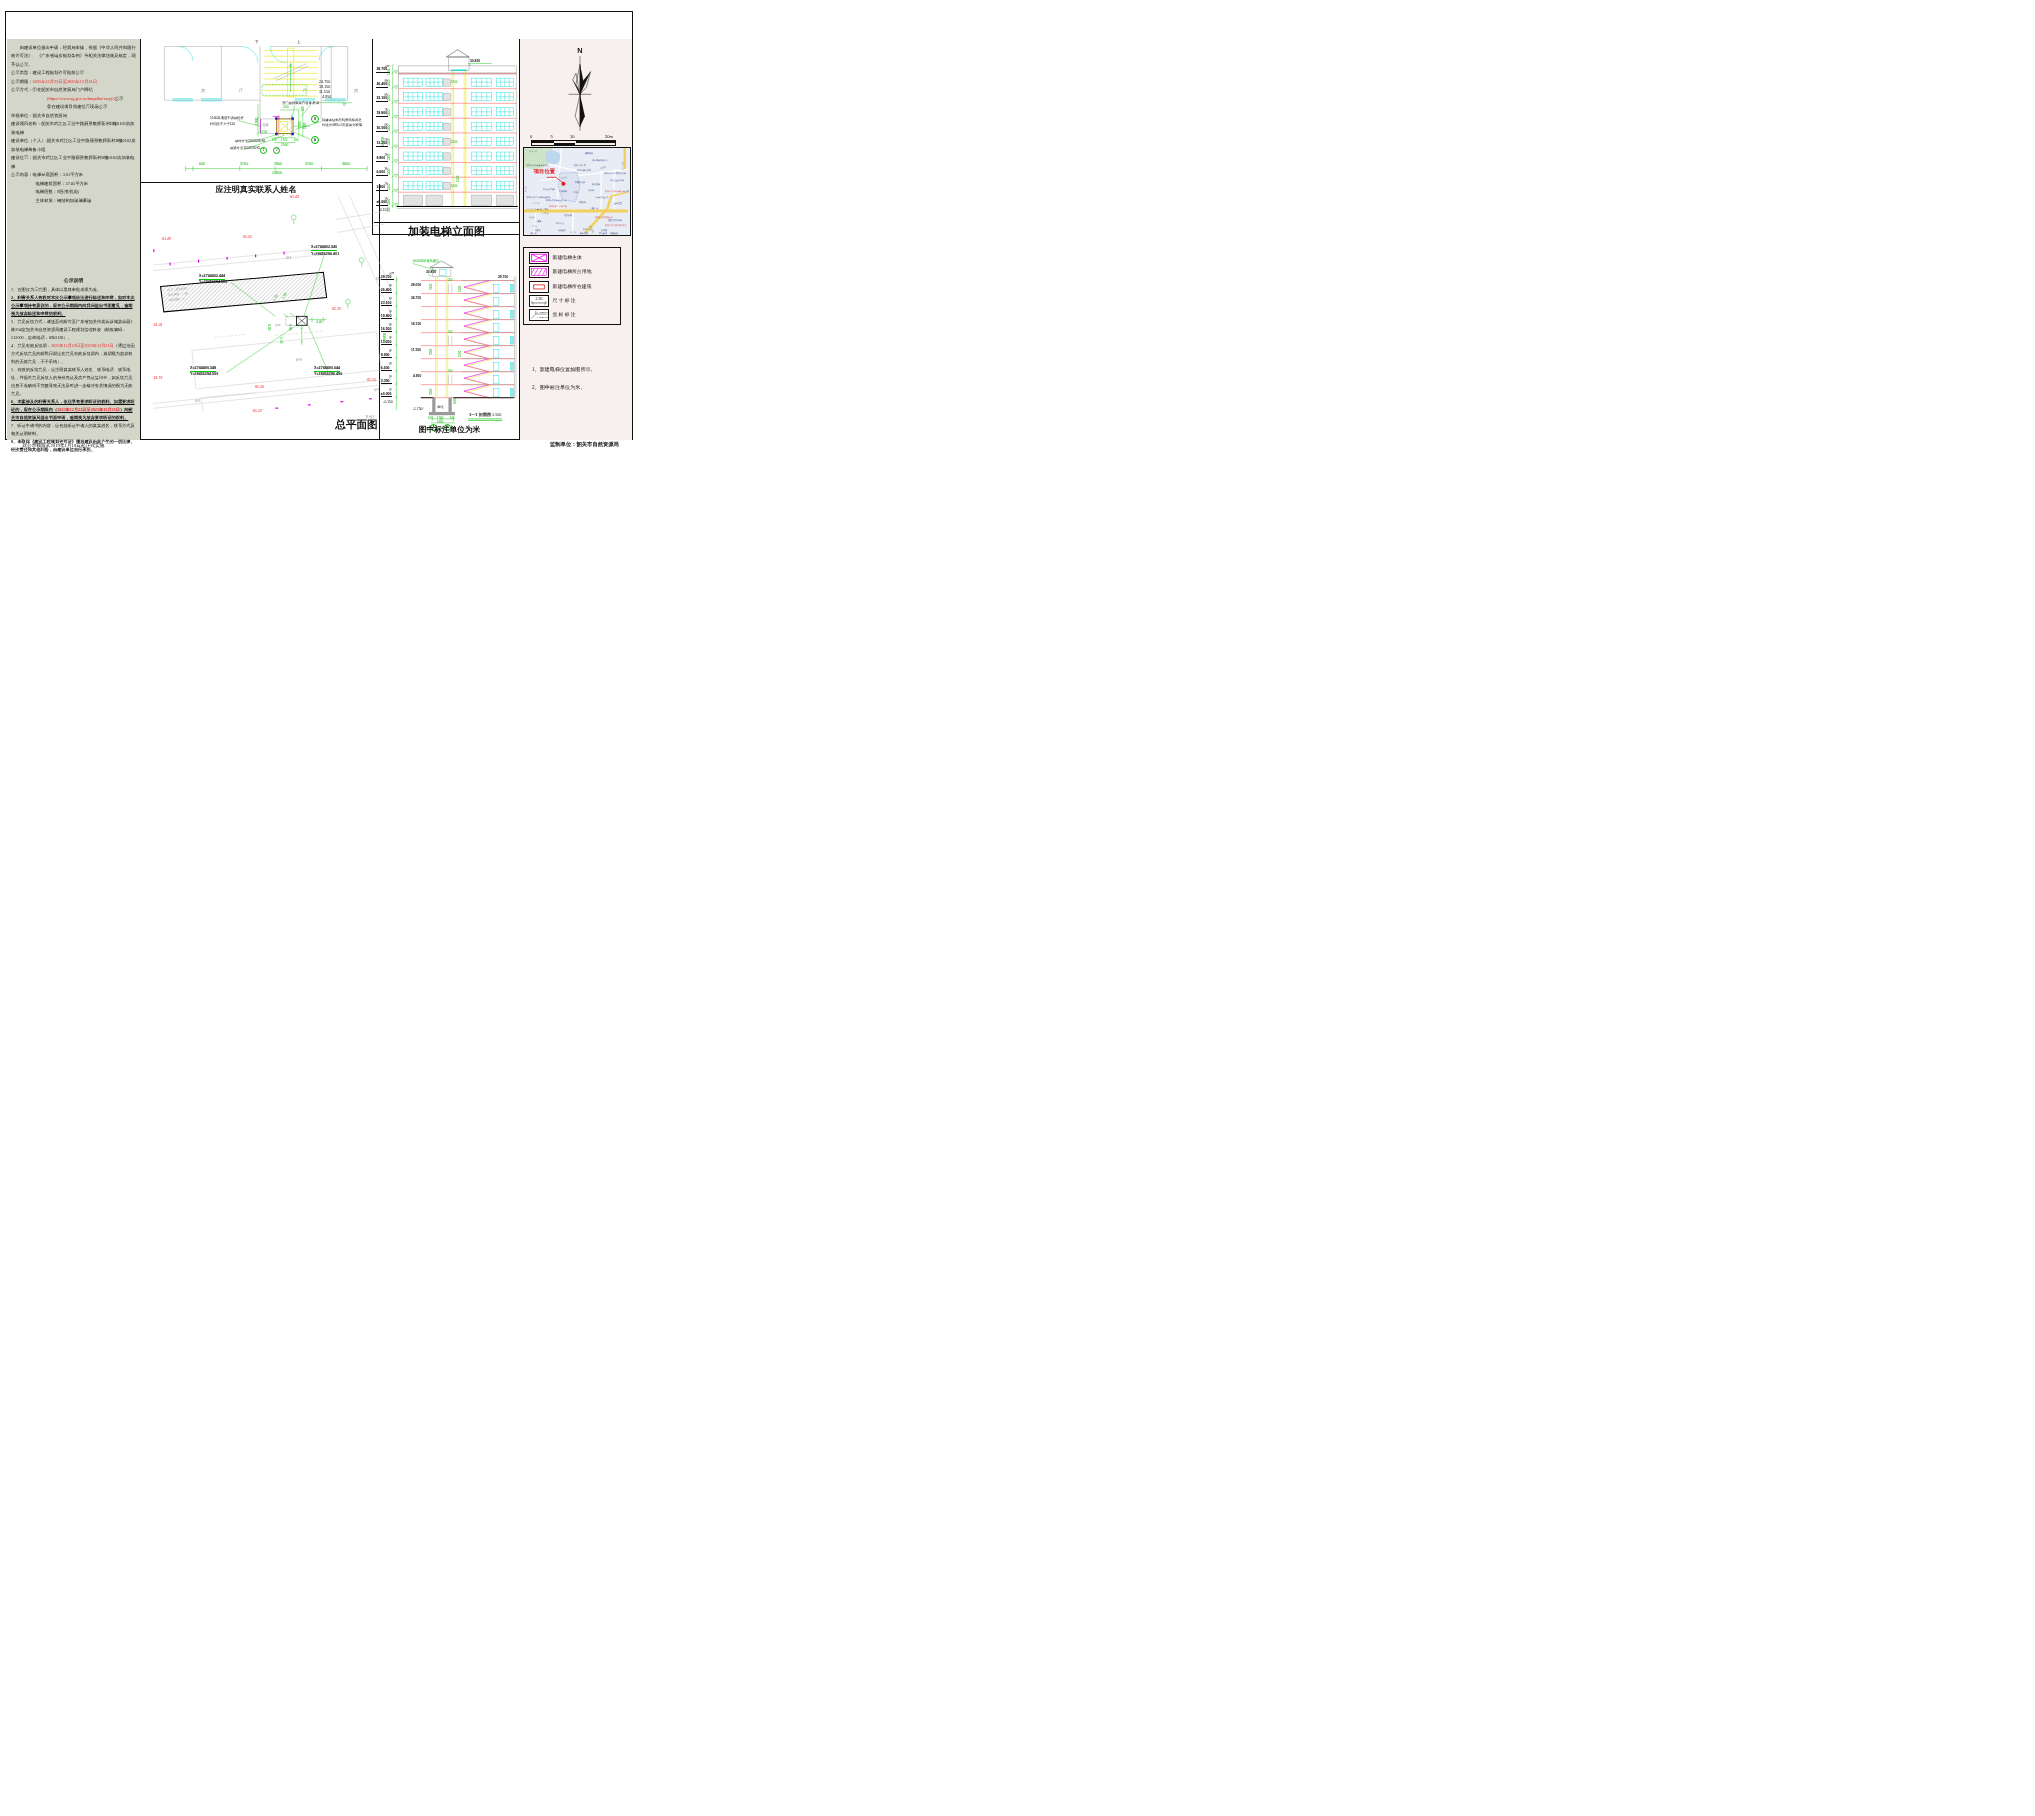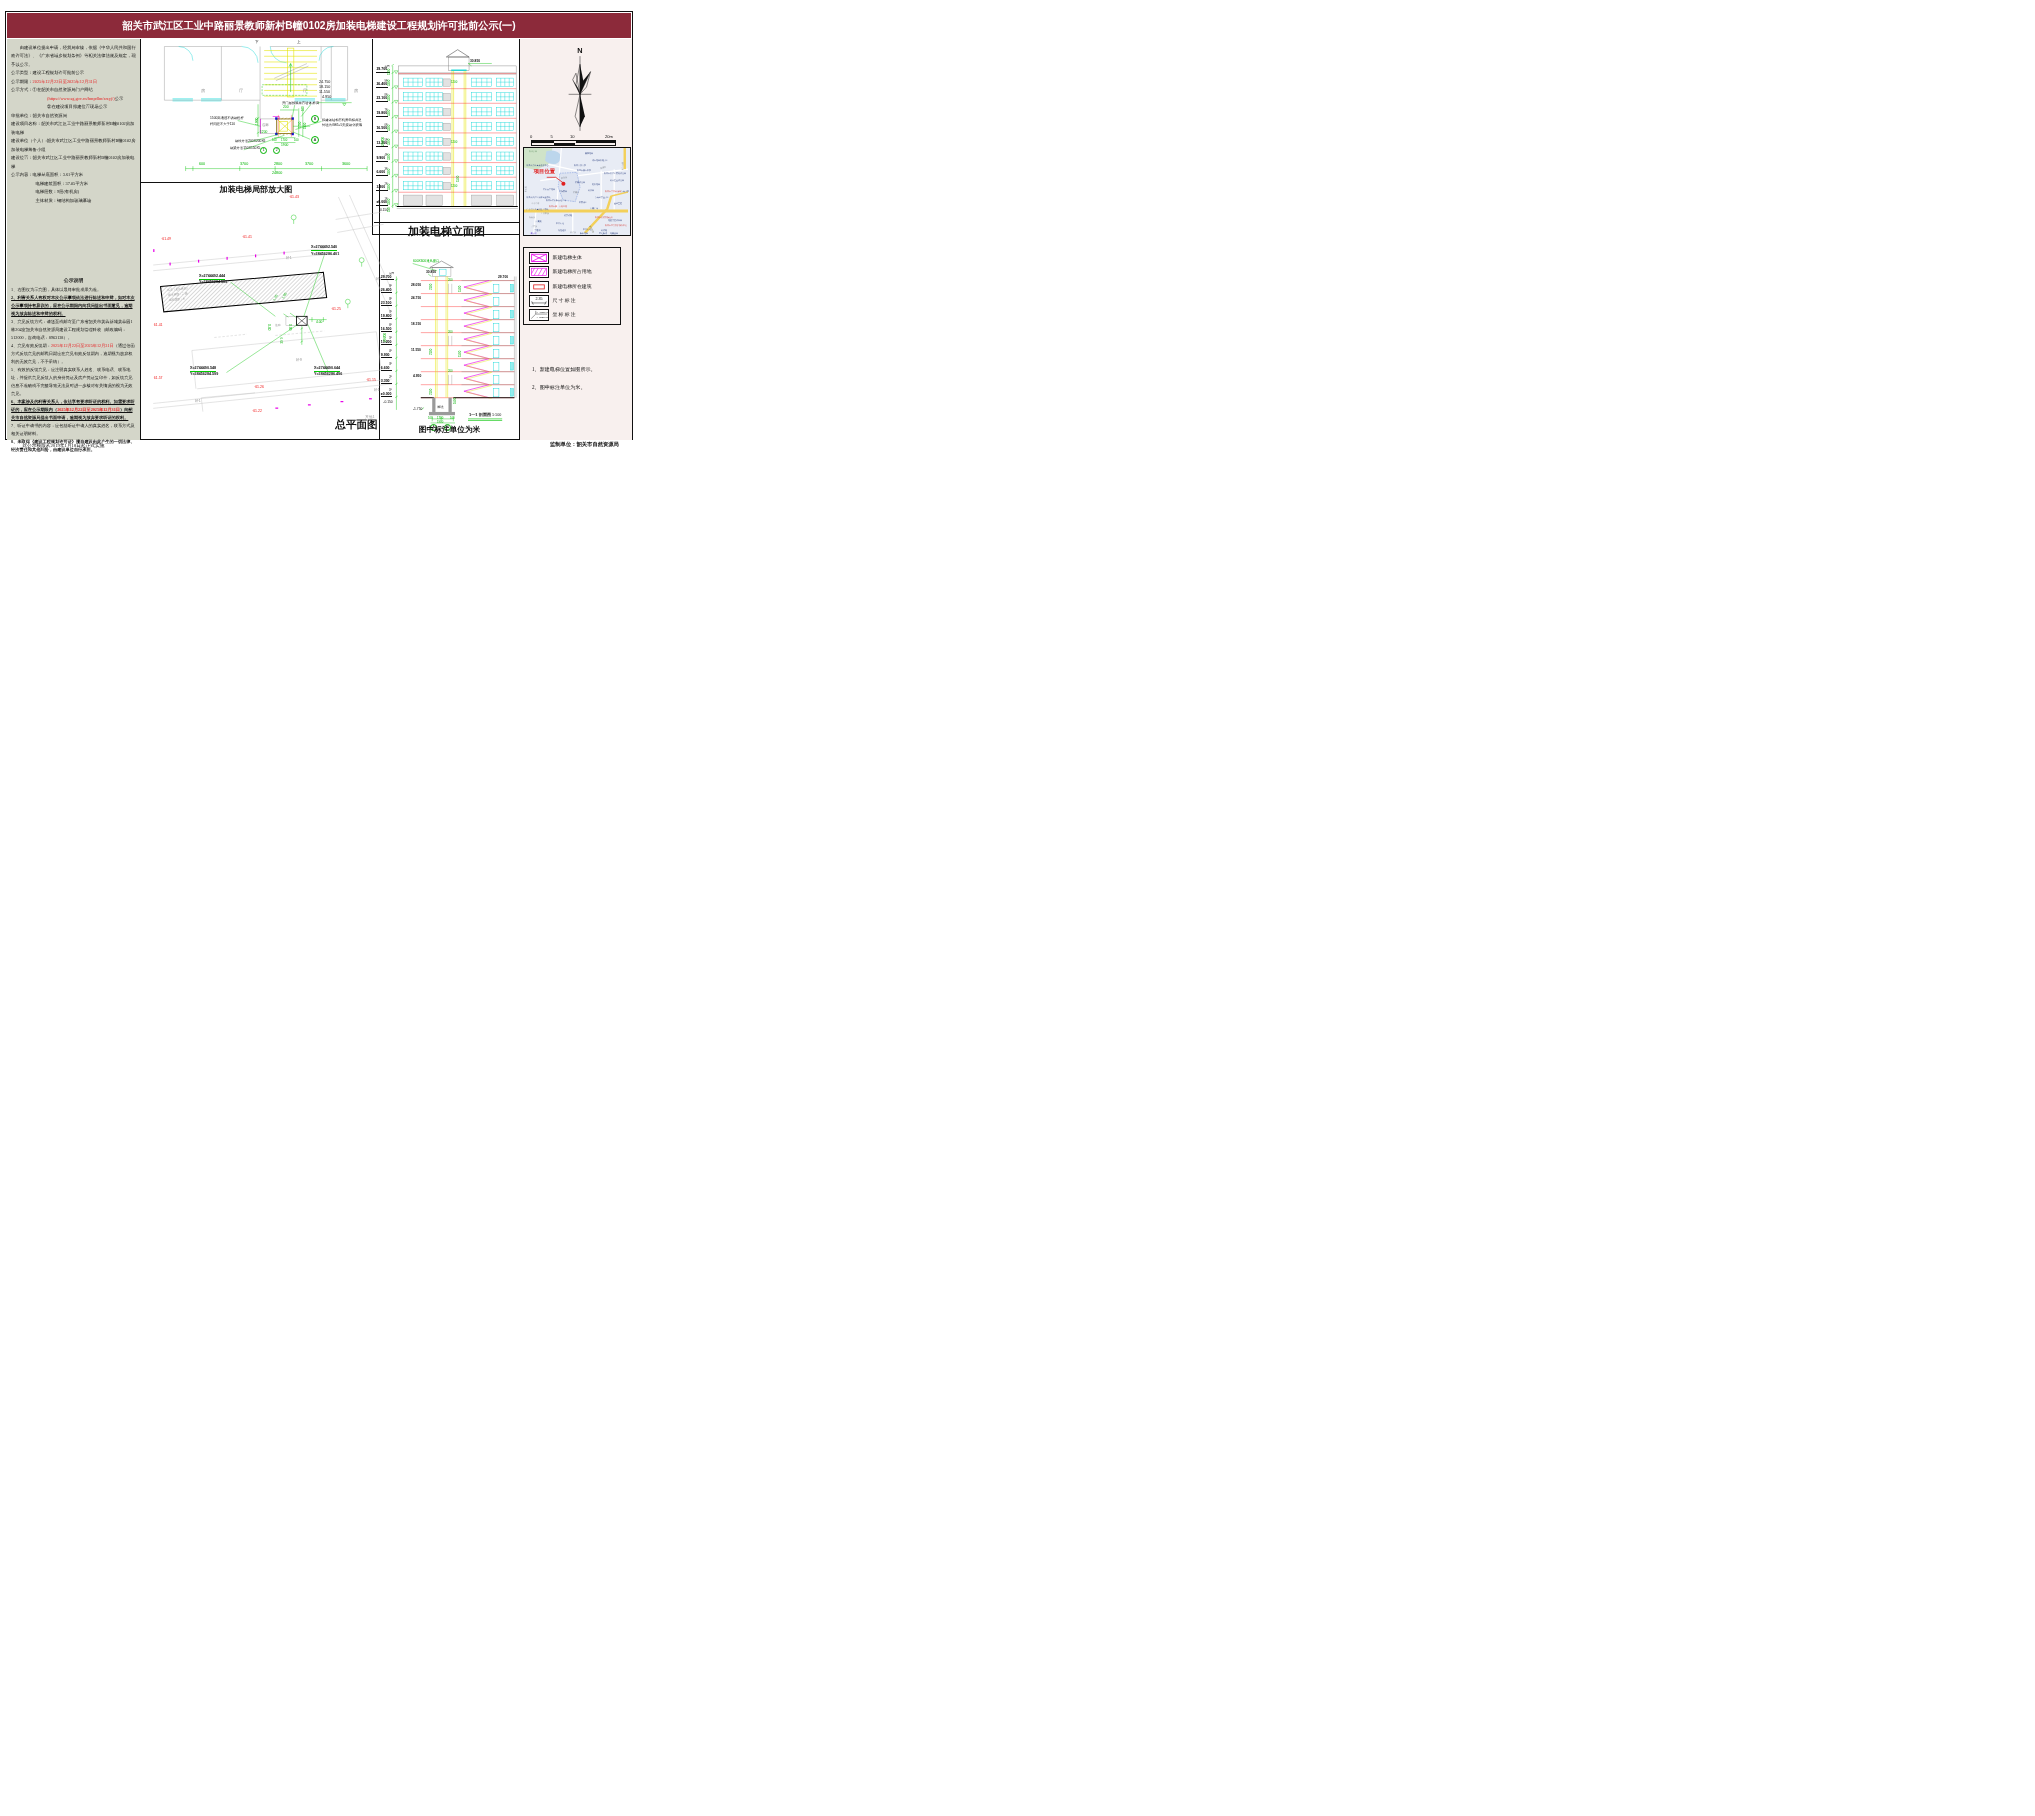--- a/index.html
+++ b/index.html
@@ -49,23 +49,20 @@
   #footer-r{left:550px;top:441px;font-size:5.3px;font-weight:bold;color:#111;font-family:"Liberation Serif",serif;}
   .scale-lab{position:absolute;font-size:4.1px;color:#111;}
 </style>
 </head>
 <body>
 
 <div id="stage">
 
   <div id="sheet" class="abs"></div>
 
-  <div id="banner" class="abs">
-    <div class="t">韶关市武江区工业中路丽景教师新村B幢0102房加装电梯建设工程规划许可批前公示(一)</div>
-  </div>
 
   <div id="leftpanel" class="abs">
     <div id="lp-inner">
       <p class="indent">由建设单位提出申请，经我局审核，依据《中华人民共和国行政许可法》、《广东省城乡规划条例》等相关法律法规及规定，现予以公示。</p>
       <p><span>公示类型：</span><span>建设工程规划许可批前公示</span></p>
       <p><span>公示期限：</span><span class="red">2025年12月22日至2025年12月31日</span></p>
       <p><span>公示方式：</span><span>①在韶关市自然资源局门户网站</span></p>
       <p class="pad1"><span class="red">(https://www.sg.gov.cn/bmpdlm/zrzyj/)</span><span>公示</span></p>
       <p class="pad1">②在建设项目拟建位置现场公示</p>
       <p><span>审批单位：</span><span>韶关市自然资源局</span></p>
@@ -177,21 +174,21 @@
         <div class="plabel dim9" style="left: 134px; top: 124px;">2800</div>
         <div class="plabel dim9" style="left: 165px; top: 124px;">3700</div>
         <div class="plabel dim9" style="left: 202px; top: 124px;">3600</div>
         <div class="plabel dim9" style="left: 132px; top: 133px;">24800</div>
         <div class="plabel bub" style="left: 120px; top: 108px;">1</div>
         <div class="plabel bub" style="left: 133px; top: 108px;">2</div>
         <div class="plabel bubB" style="left: 171px; top: 76px;">B</div>
         <div class="plabel bubB" style="left: 171px; top: 97px;">A</div>
       </div>
   </div>
-  <div class="ptitle" style="left:140px;top:184px;width:232px;font-size:8.1px;">加装电梯局部放大图</div>
+  <div class="ptitle" style="left:140px;top:184px;width:232px;font-size:8.1px;">应注明真实联系人姓名</div>
 
   <div class="abs" style="left:153px;top:195px;width:239px;height:245px;">
     <svg width="239" height="228" viewBox="0 0 586 560">
       <defs>
         <pattern id="sh" width="7" height="7" patternUnits="userSpaceOnUse" patternTransform="rotate(45)">
           <line x1="0" y1="0" x2="0" y2="7" stroke="#444" stroke-width="1"></line>
         </pattern>
       </defs>
       <g stroke="#bdbdbd" stroke-width="1" fill="none">
         <path d="M0,172 L420,132 M0,186 L426,146 M455,5 L586,295 M482,0 L586,235"></path>

